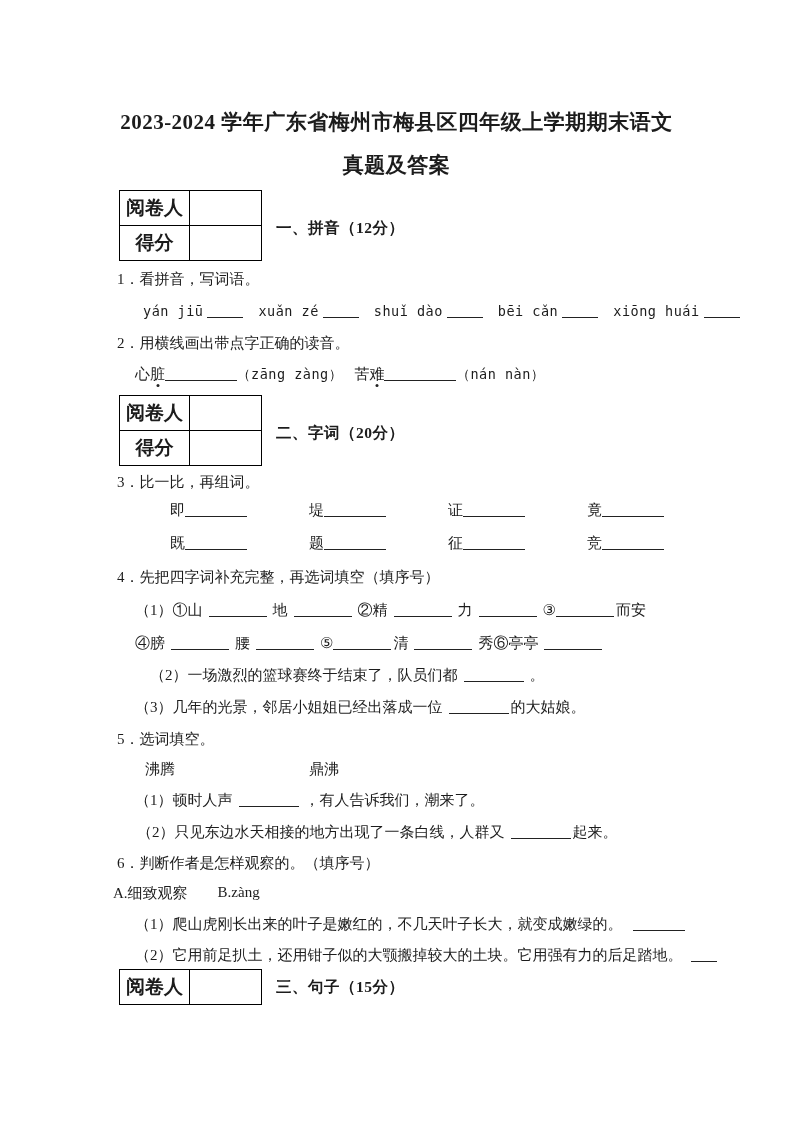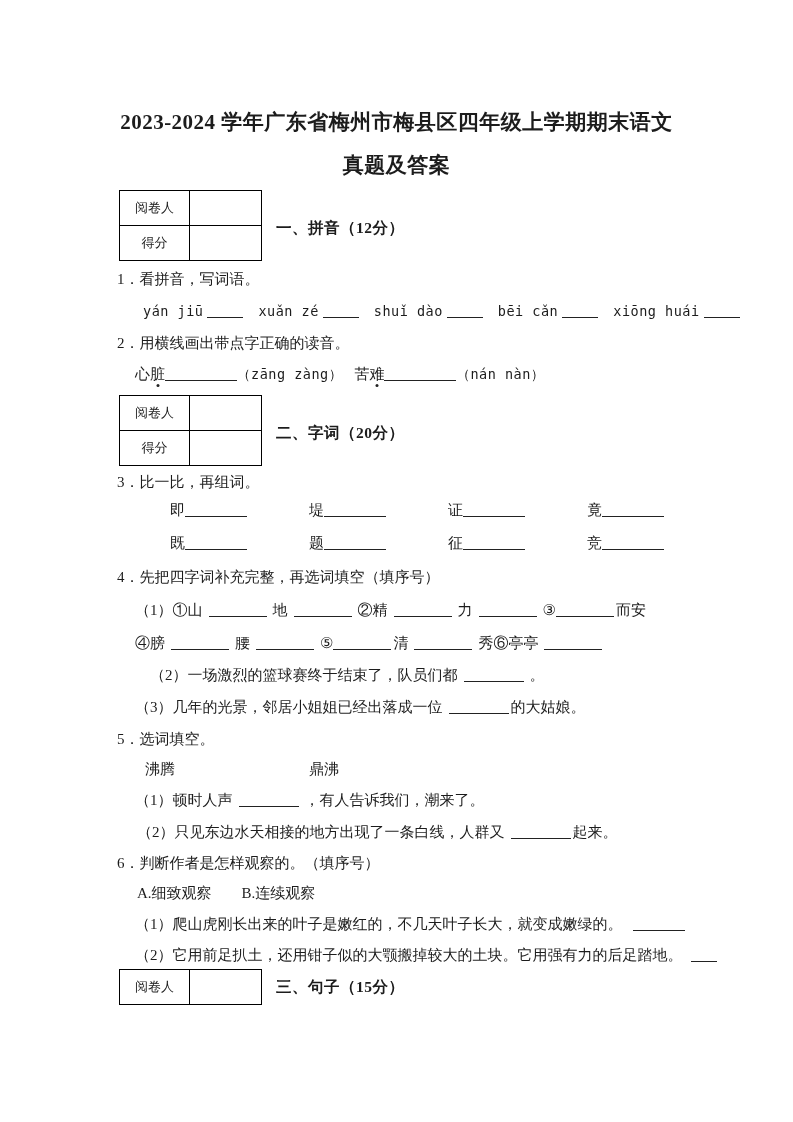--- a/index.html
+++ b/index.html
@@ -16,21 +16,21 @@
   .title{left:0;width:793px;text-align:center;font-weight:bold;font-size:21px;letter-spacing:0.5px;}
   .sec{font-weight:bold;font-size:15.5px;letter-spacing:0.5px;padding-left:15px;}
   .stem{font-size:15px;}
   .body-line{font-size:15px;}
   .py{font-family:"DejaVu Sans Mono","Liberation Mono",monospace;font-size:13.5px;letter-spacing:0.5px;}
   .blank{display:inline-block;border-bottom:1.2px solid #222;height:15px;vertical-align:-2px;}
   .w26{width:26px}.w36{width:36px}.w52{width:52px}.w58{width:58px}.w60{width:60px}.w62{width:62px}.w72{width:72px}
   .mlr{margin:0 6px;}
   .score-table{border-collapse:collapse;}
   .score-table td{border:1.6px solid #000;padding:0;}
-  .score-table td.lbl{width:69px;height:34px;text-align:center;font-weight:normal;font-size:13px;}
+  .score-table td.lbl{width:69px;height:34px;text-align:center;font-weight:bold;font-size:19px;}
   .score-table td.val{width:71px;}
   .pinyin-row{display:flex;align-items:flex-end;}
   .pinyin-item{margin-right:15px;white-space:nowrap;}
   .cmp-row{display:flex;font-size:15px;}
   .cmp-cell{width:139px;white-space:nowrap;}
   .opt-row{display:flex;font-size:15px;}
   .dot-under{position:relative;display:inline-block;}
   .dot-under::after{
     content:"";position:absolute;left:50%;bottom:-3px;
     width:3px;height:3px;border-radius:50%;background:#222;transform:translateX(-50%);
@@ -121,23 +121,23 @@
     <span style="margin-left:134px;">鼎沸</span>
   </div>
   <div class="abs body-line" style="left:135px;top:779px;">
     <span>（1）顿时人声</span><span class="blank w60 mlr"></span><span>，有人告诉我们，潮来了。</span>
   </div>
   <div class="abs body-line" style="left:137px;top:811px;">
     <span>（2）只见东边水天相接的地方出现了一条白线，人群又</span><span class="blank w60" style="margin-left:6px;margin-right:2px;"></span><span>起来。</span>
   </div>
 
   <div class="abs stem" style="left:117px;top:842px;">6．判断作者是怎样观察的。（填序号）</div>
-  <div class="abs opt-row" style="left:137px;top:872px;">
+  <div class="abs opt-row" style="left:113px;top:872px;">
     <span>A.细致观察</span>
-    <span style="margin-left:30px;">B.连续观察</span>
+    <span style="margin-left:30px;">B.zàng</span>
   </div>
   <div class="abs body-line" style="left:135px;top:903px;">
     <span>（1）爬山虎刚长出来的叶子是嫩红的，不几天叶子长大，就变成嫩绿的。</span><span class="blank w52" style="margin-left:10px;"></span>
   </div>
   <div class="abs body-line" style="left:135px;top:934px;">
     <span>（2）它用前足扒土，还用钳子似的大颚搬掉较大的土块。它用强有力的后足踏地。</span><span class="blank w26" style="margin-left:8px;"></span>
   </div>
 
   <table class="abs score-table" style="left:119px;top:957px;">
     <tbody>

